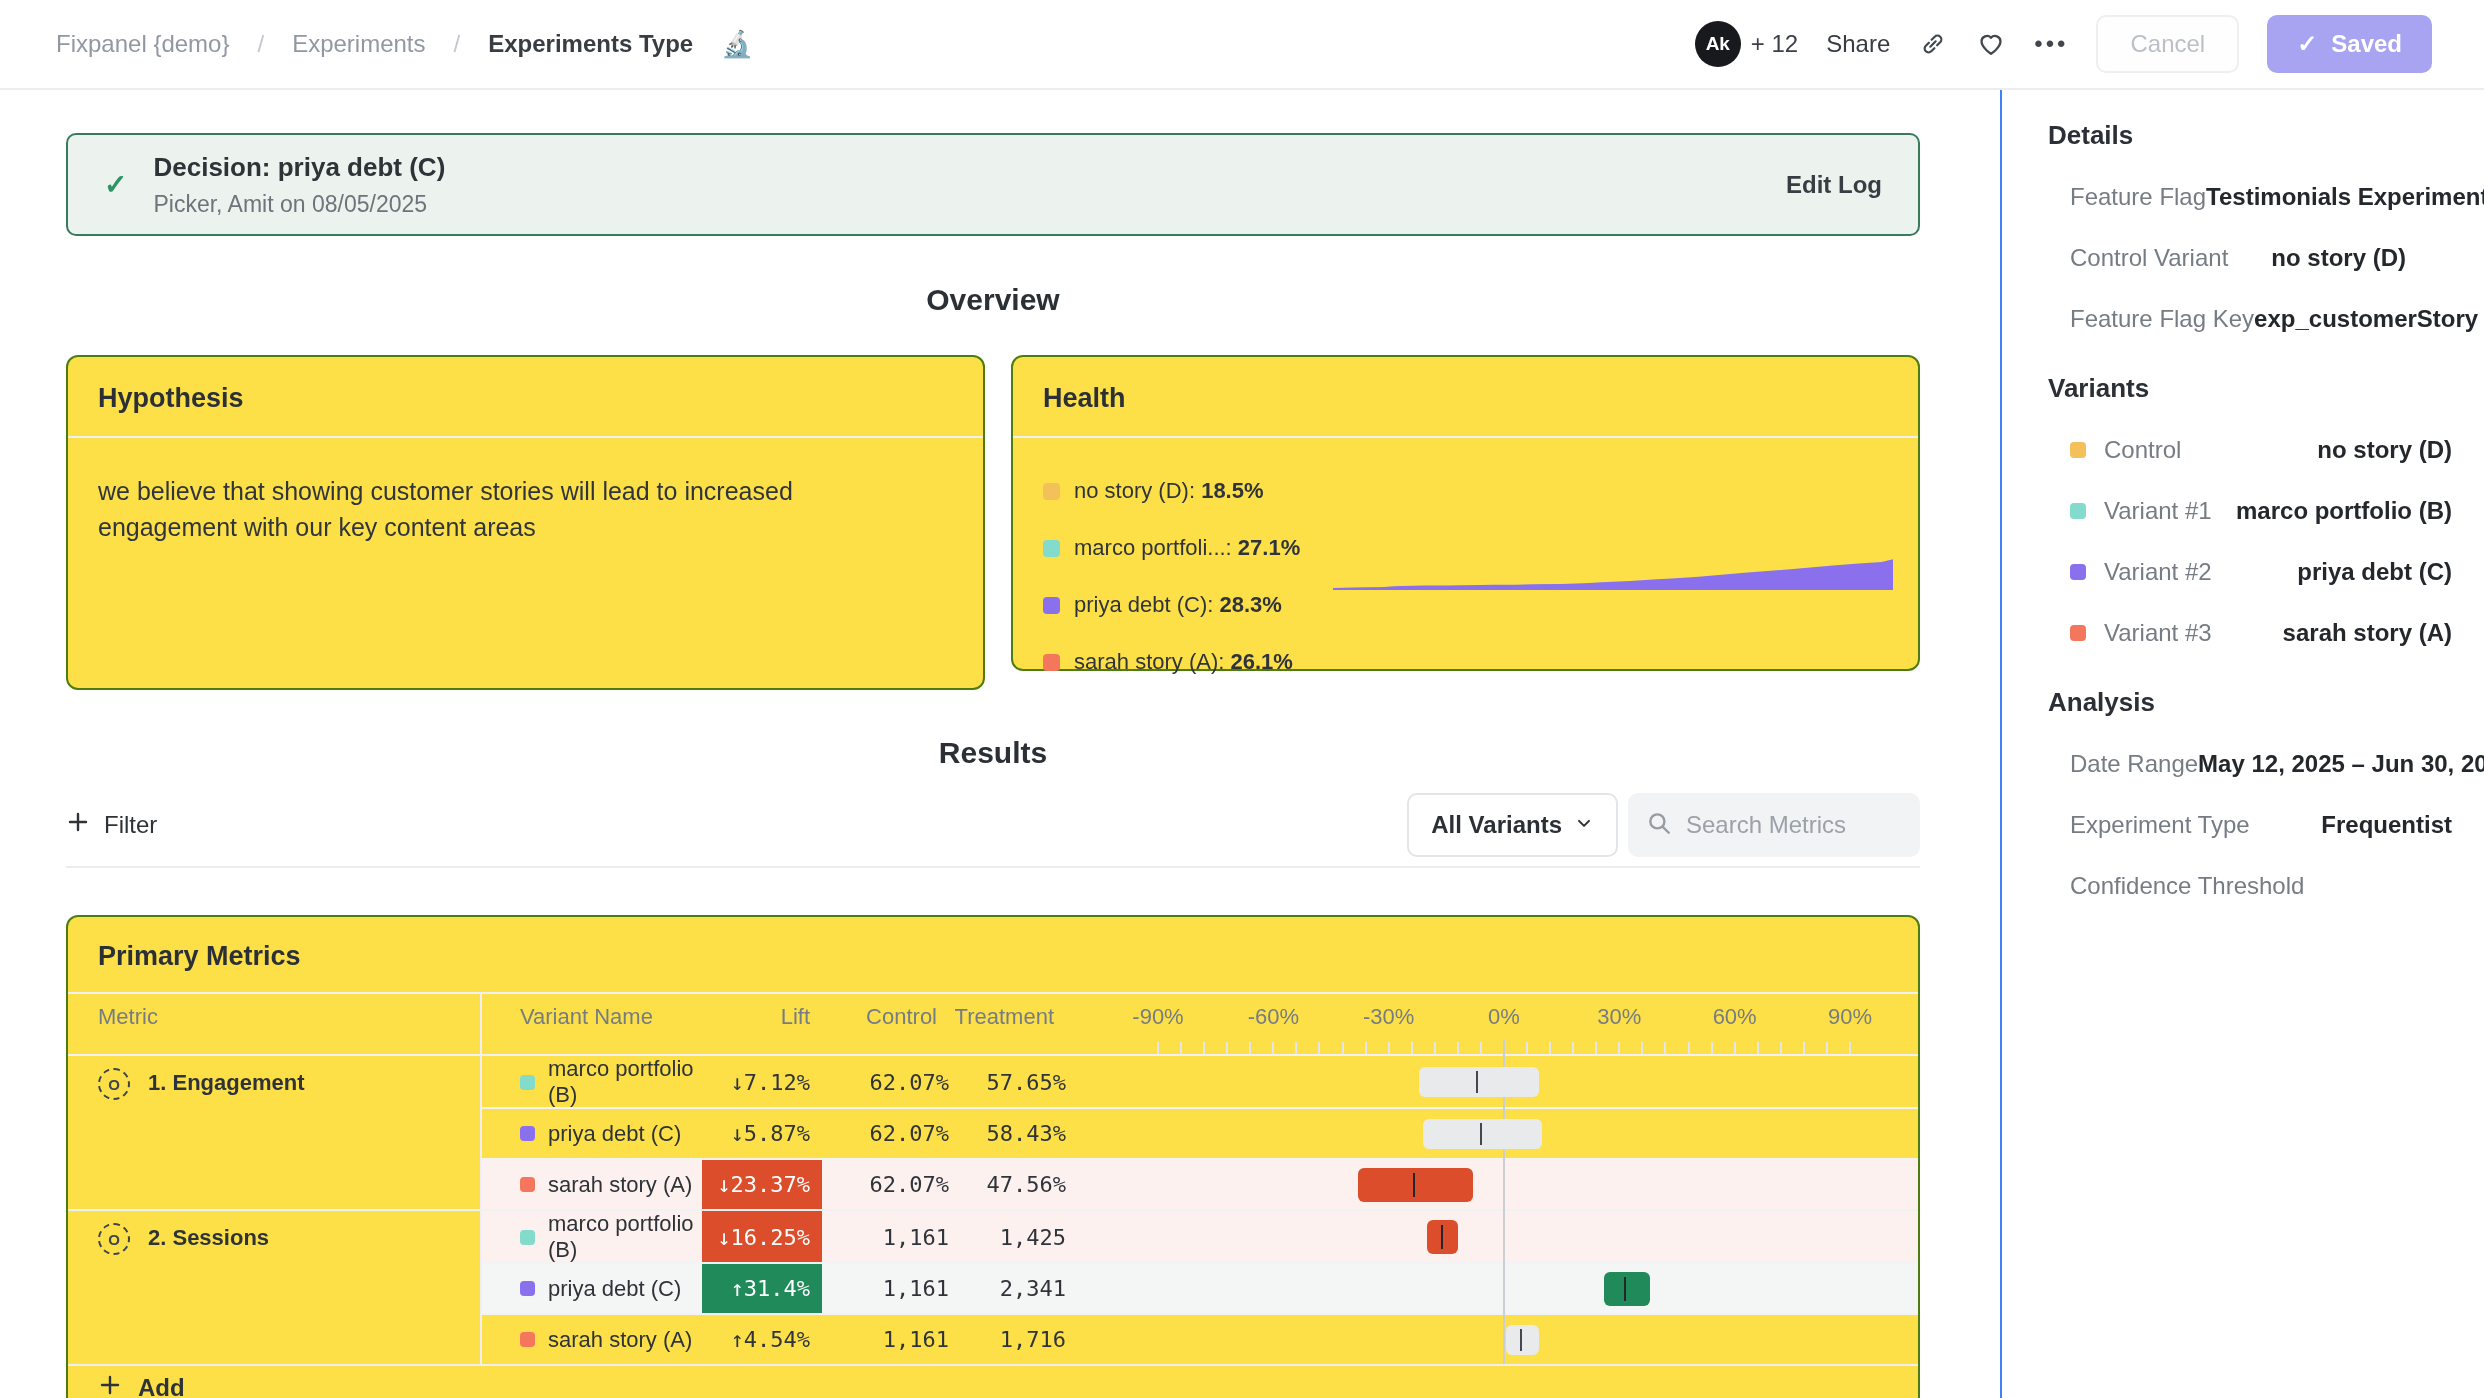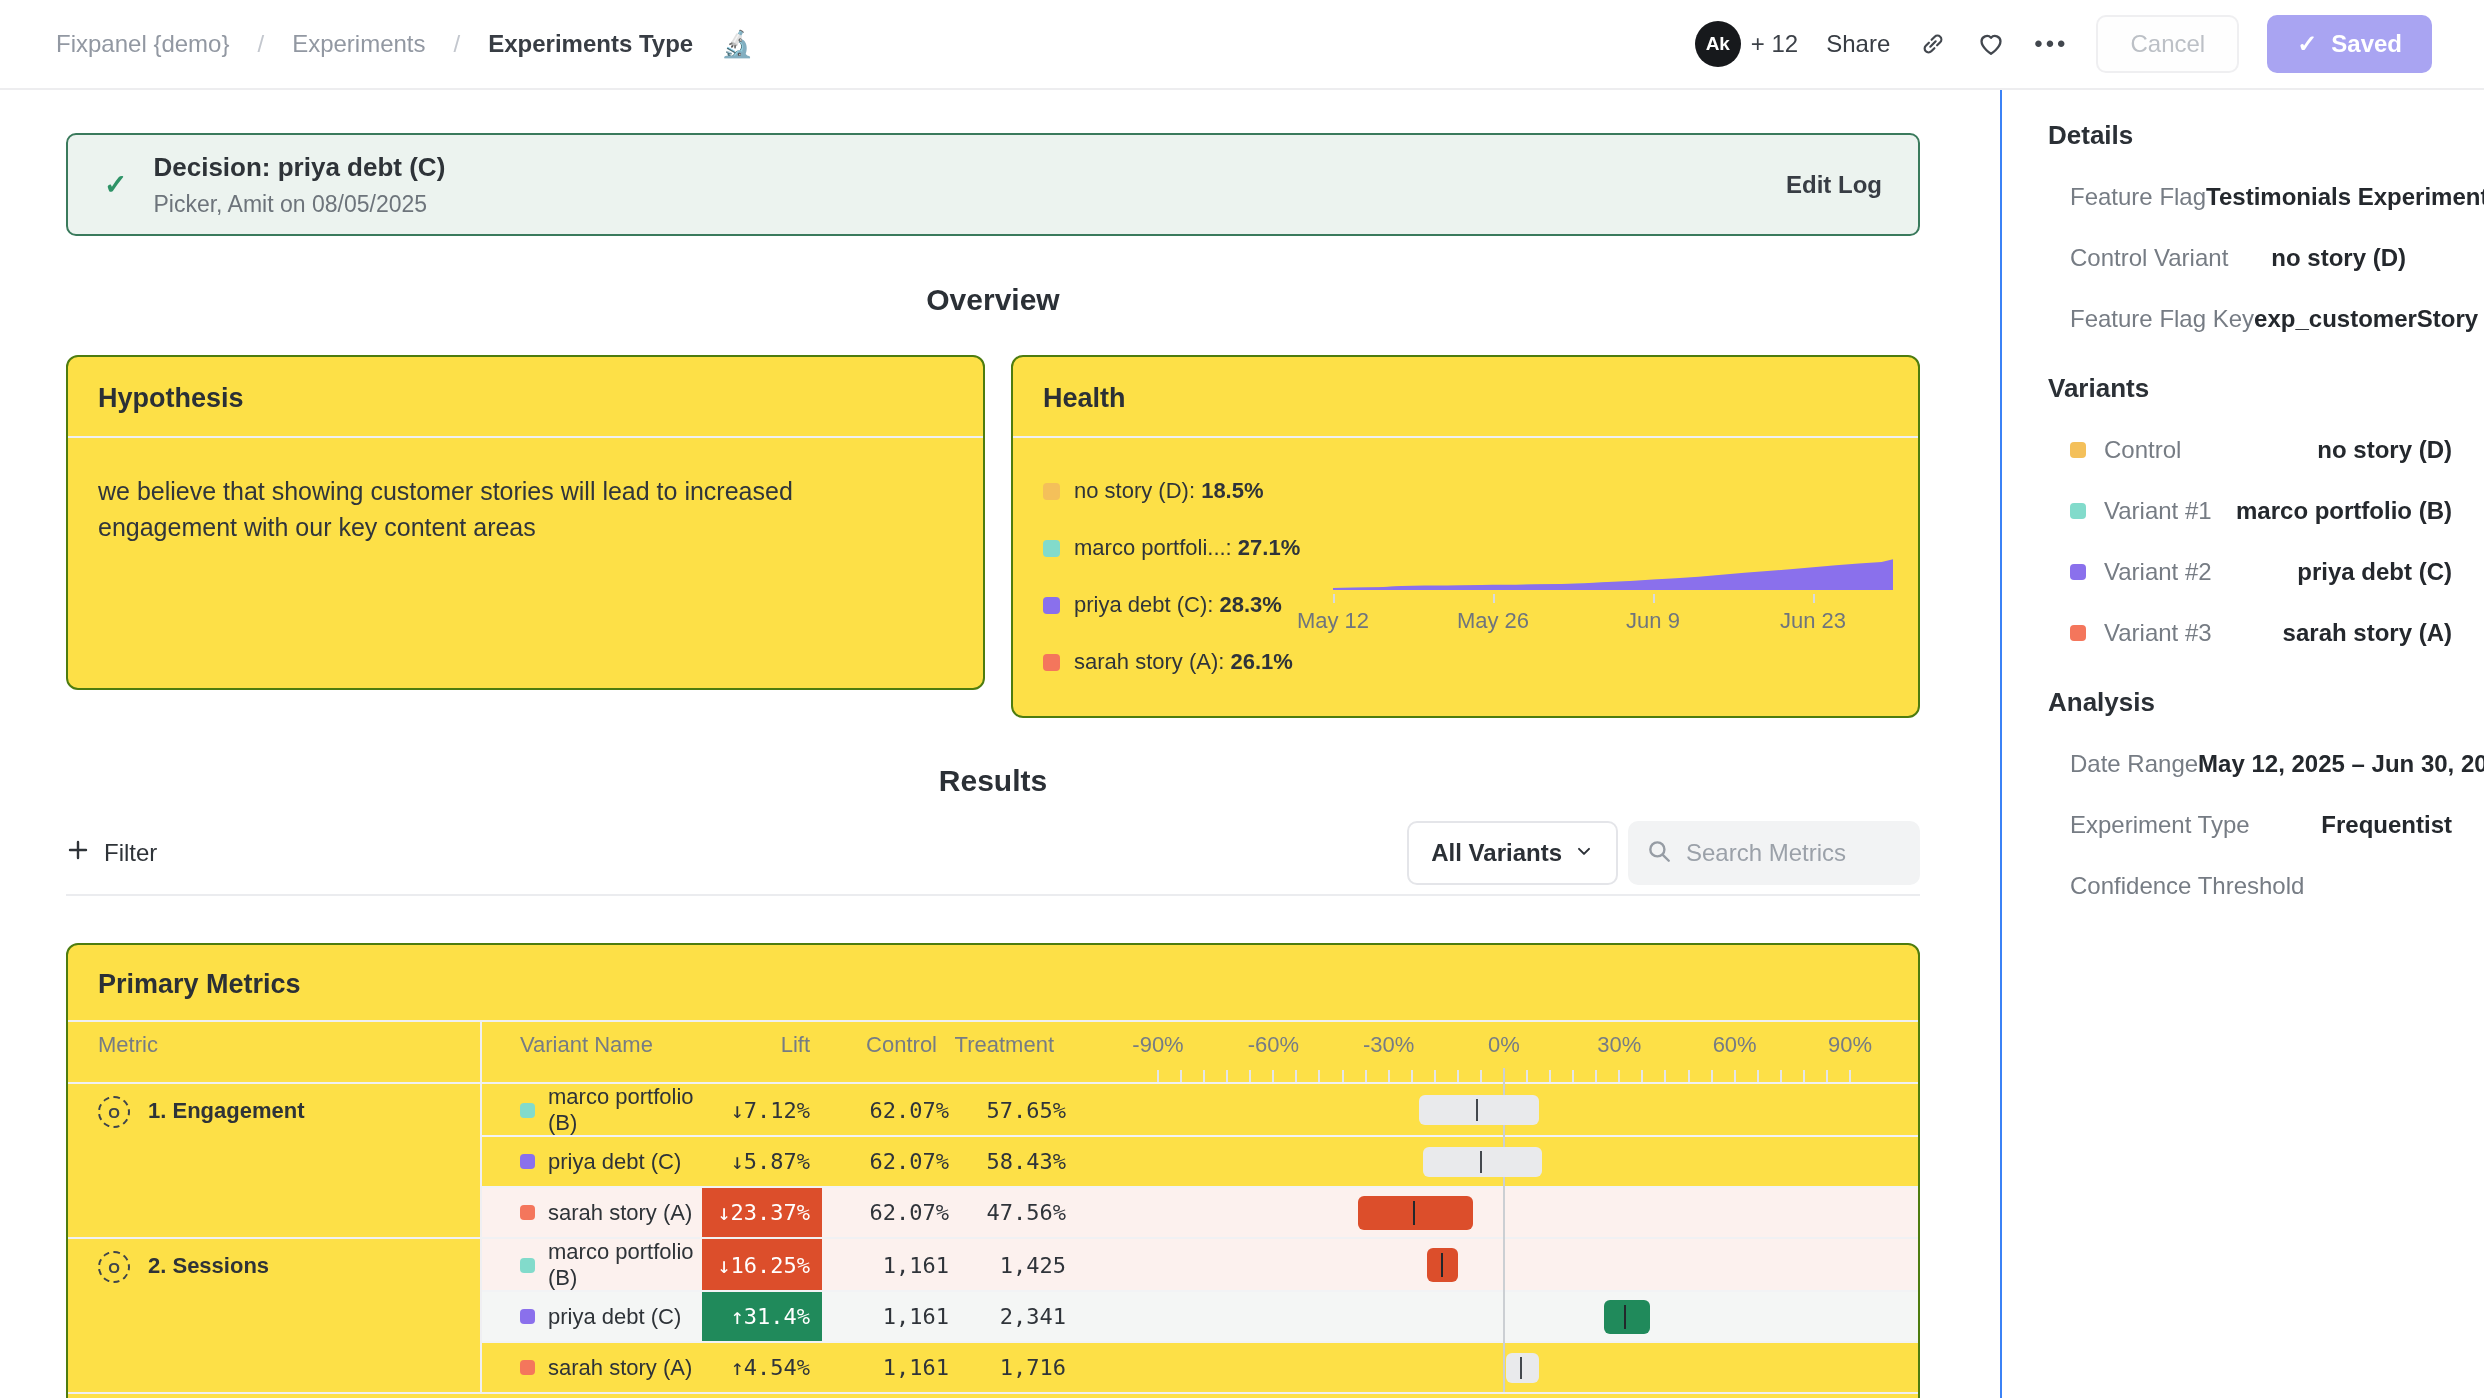--- a/index.html
+++ b/index.html
@@ -43,21 +43,21 @@
   .banner-byline { font-size:23px; color:#6D747B; margin-top:8px; }
   .banner-action { font-size:24px; font-weight:600; color:#383D44; cursor:pointer; }
 
   h2.section { font-size:30px; font-weight:700; color:#2B3036; margin-top:46px; line-height:36px;text-align:center; }
   #results-heading { margin-top:45px; }
 
   
   .cards-row { display:flex; gap:26px; margin-top:37px; }
   .card { background:#fde047; border:2px solid #4d7c0f; border-radius:12px; }
   .card-hypothesis { width:919px; height:335px; }
-  .card-health { width:909px; height:363px; }
+  .card-health { width:909px; height:316px; }
   .card-title { padding:26px 30px 22px; font-size:27px; font-weight:700; color:#2B3036;
     border-bottom:2px solid #EFF0F2; }
   .hypo-body { padding:36px 30px; font-size:25px; line-height:1.42; color:#30353B; max-width:880px; }
 
   .health-body { display:flex; padding:24px 26px 10px 30px; }
   .legend { width:290px; flex:none; display:flex; flex-direction:column; gap:31px; padding-top:16px; }
   .legend-item { display:flex; align-items:center; gap:14px; font-size:22px; color:#2F343A; }
   .legend-swatch { width:17px; height:17px; border-radius:4px; flex:none; }
   .legend-text b { font-weight:700; }
   .health-chart { flex:1; position:relative; padding-top:10px; }
@@ -220,30 +220,20 @@
                   <span class="legend-text">sarah story (A): <b>26.1%</b></span>
                 </div>
               </div>
             <div class="health-chart">
               <svg id="health-svg" width="560" height="118" viewBox="0 0 560 118">
                   <path d="M0.0,118.0L22.9,118.0L45.7,118.0L68.6,118.0L91.4,118.0L114.3,118.0L137.1,118.0L160.0,118.0L182.9,118.0L205.7,118.0L228.6,118.0L251.4,118.0L274.3,118.0L297.1,118.0L320.0,118.0L342.9,118.0L365.7,118.0L388.6,118.0L411.4,118.0L434.3,118.0L457.1,118.0L480.0,118.0L502.9,118.0L525.7,118.0L548.6,118.0L560.0,118.0L560.0,97.9L548.6,99.7L525.7,100.8L502.9,101.8L480.0,103.1L457.1,104.4L434.3,105.6L411.4,106.7L388.6,108.0L365.7,109.3L342.9,110.3L320.0,111.3L297.1,112.1L274.3,112.8L251.4,113.6L228.6,114.1L205.7,114.3L182.9,114.5L160.0,114.5L137.1,114.9L114.3,115.2L91.4,115.2L68.6,115.4L45.7,116.2L22.9,116.5L0.0,116.7Z" fill="#F4C05A"></path>
                   <path d="M0.0,118.0L22.9,118.0L45.7,118.0L68.6,118.0L91.4,118.0L114.3,118.0L137.1,118.0L160.0,118.0L182.9,118.0L205.7,118.0L228.6,118.0L251.4,118.0L274.3,118.0L297.1,118.0L320.0,118.0L342.9,118.0L365.7,118.0L388.6,118.0L411.4,118.0L434.3,118.0L457.1,118.0L480.0,118.0L502.9,118.0L525.7,118.0L548.6,118.0L560.0,118.0L560.0,88.6L548.6,91.1L525.7,92.7L502.9,94.3L480.0,96.3L457.1,98.2L434.3,99.8L411.4,101.4L388.6,103.3L365.7,105.3L342.9,106.8L320.0,108.1L297.1,109.4L274.3,110.3L251.4,111.6L228.6,112.2L205.7,112.6L182.9,112.9L160.0,112.9L137.1,113.5L114.3,113.9L91.4,113.9L68.6,114.1L45.7,115.4L22.9,115.8L0.0,116.1Z" fill="#82DBCB"></path>
                   <path d="M0.0,118.0L22.9,118.0L45.7,118.0L68.6,118.0L91.4,118.0L114.3,118.0L137.1,118.0L160.0,118.0L182.9,118.0L205.7,118.0L228.6,118.0L251.4,118.0L274.3,118.0L297.1,118.0L320.0,118.0L342.9,118.0L365.7,118.0L388.6,118.0L411.4,118.0L434.3,118.0L457.1,118.0L480.0,118.0L502.9,118.0L525.7,118.0L548.6,118.0L560.0,118.0L560.0,89.7L548.6,92.2L525.7,93.7L502.9,95.2L480.0,97.1L457.1,98.9L434.3,100.4L411.4,102.0L388.6,103.8L365.7,105.7L342.9,107.3L320.0,108.4L297.1,109.7L274.3,110.6L251.4,111.9L228.6,112.5L205.7,112.8L182.9,113.0L160.0,113.0L137.1,113.6L114.3,114.0L91.4,114.0L68.6,114.3L45.7,115.5L22.9,115.9L0.0,116.1Z" fill="#F4765C"></path>
                   <path d="M0.0,118.0L22.9,118.0L45.7,118.0L68.6,118.0L91.4,118.0L114.3,118.0L137.1,118.0L160.0,118.0L182.9,118.0L205.7,118.0L228.6,118.0L251.4,118.0L274.3,118.0L297.1,118.0L320.0,118.0L342.9,118.0L365.7,118.0L388.6,118.0L411.4,118.0L434.3,118.0L457.1,118.0L480.0,118.0L502.9,118.0L525.7,118.0L548.6,118.0L560.0,118.0L560.0,87.3L548.6,89.9L525.7,91.6L502.9,93.3L480.0,95.3L457.1,97.3L434.3,99.0L411.4,100.7L388.6,102.7L365.7,104.7L342.9,106.3L320.0,107.6L297.1,109.0L274.3,110.0L251.4,111.3L228.6,112.0L205.7,112.3L182.9,112.7L160.0,112.7L137.1,113.3L114.3,113.6L91.4,113.6L68.6,114.0L45.7,115.3L22.9,115.6L0.0,116.0Z" fill="#8A70EC"></path>
                 </svg>
-              <div class="health-axis" id="health-axis">
-                  <div class="axis-tick" style="left: 0px;"></div>
-                  <div class="axis-label" style="left: 0px;">May 12</div>
-                  <div class="axis-tick" style="left: 160px;"></div>
-                  <div class="axis-label" style="left: 160px;">May 26</div>
-                  <div class="axis-tick" style="left: 320px;"></div>
-                  <div class="axis-label" style="left: 320px;">Jun 9</div>
-                  <div class="axis-tick" style="left: 480px;"></div>
-                  <div class="axis-label" style="left: 480px;">Jun 23</div>
-                </div>
             </div>
           </div>
         </div>
       </div>
 
       <h2 class="section" id="results-heading">Results</h2>
 
       <div class="filter-row">
         <div class="filter-btn">
           <span>

